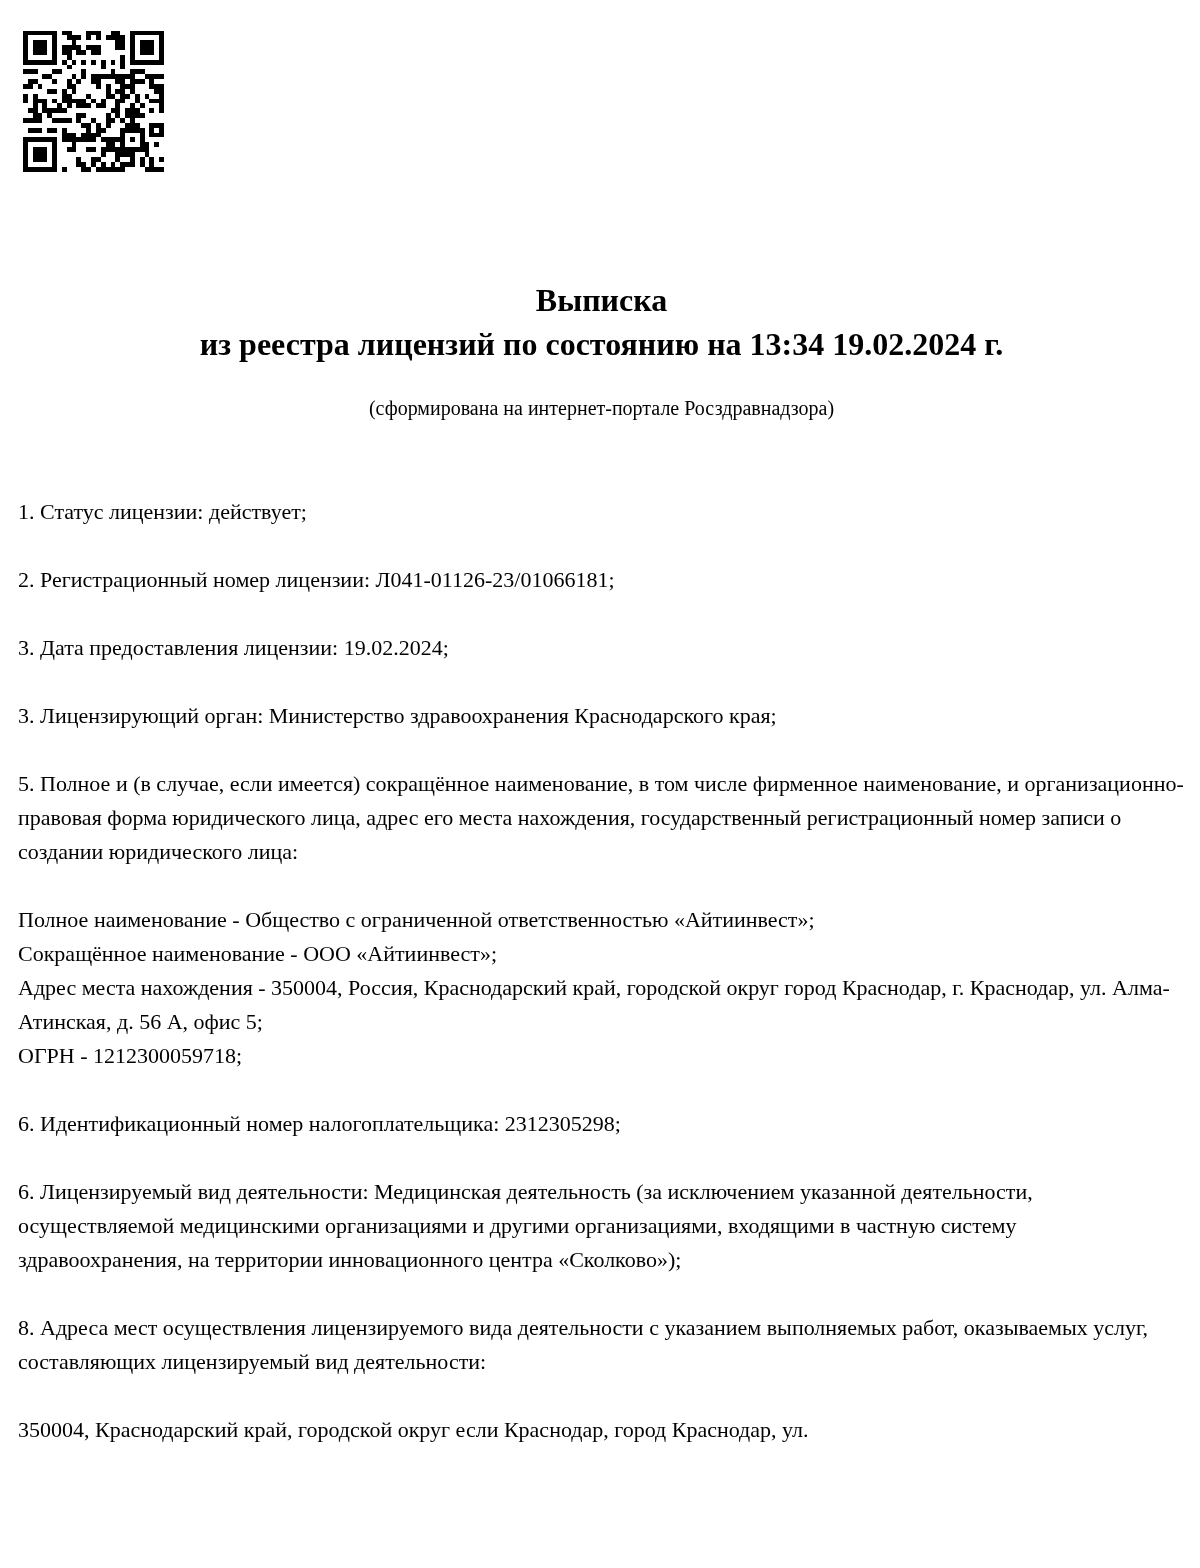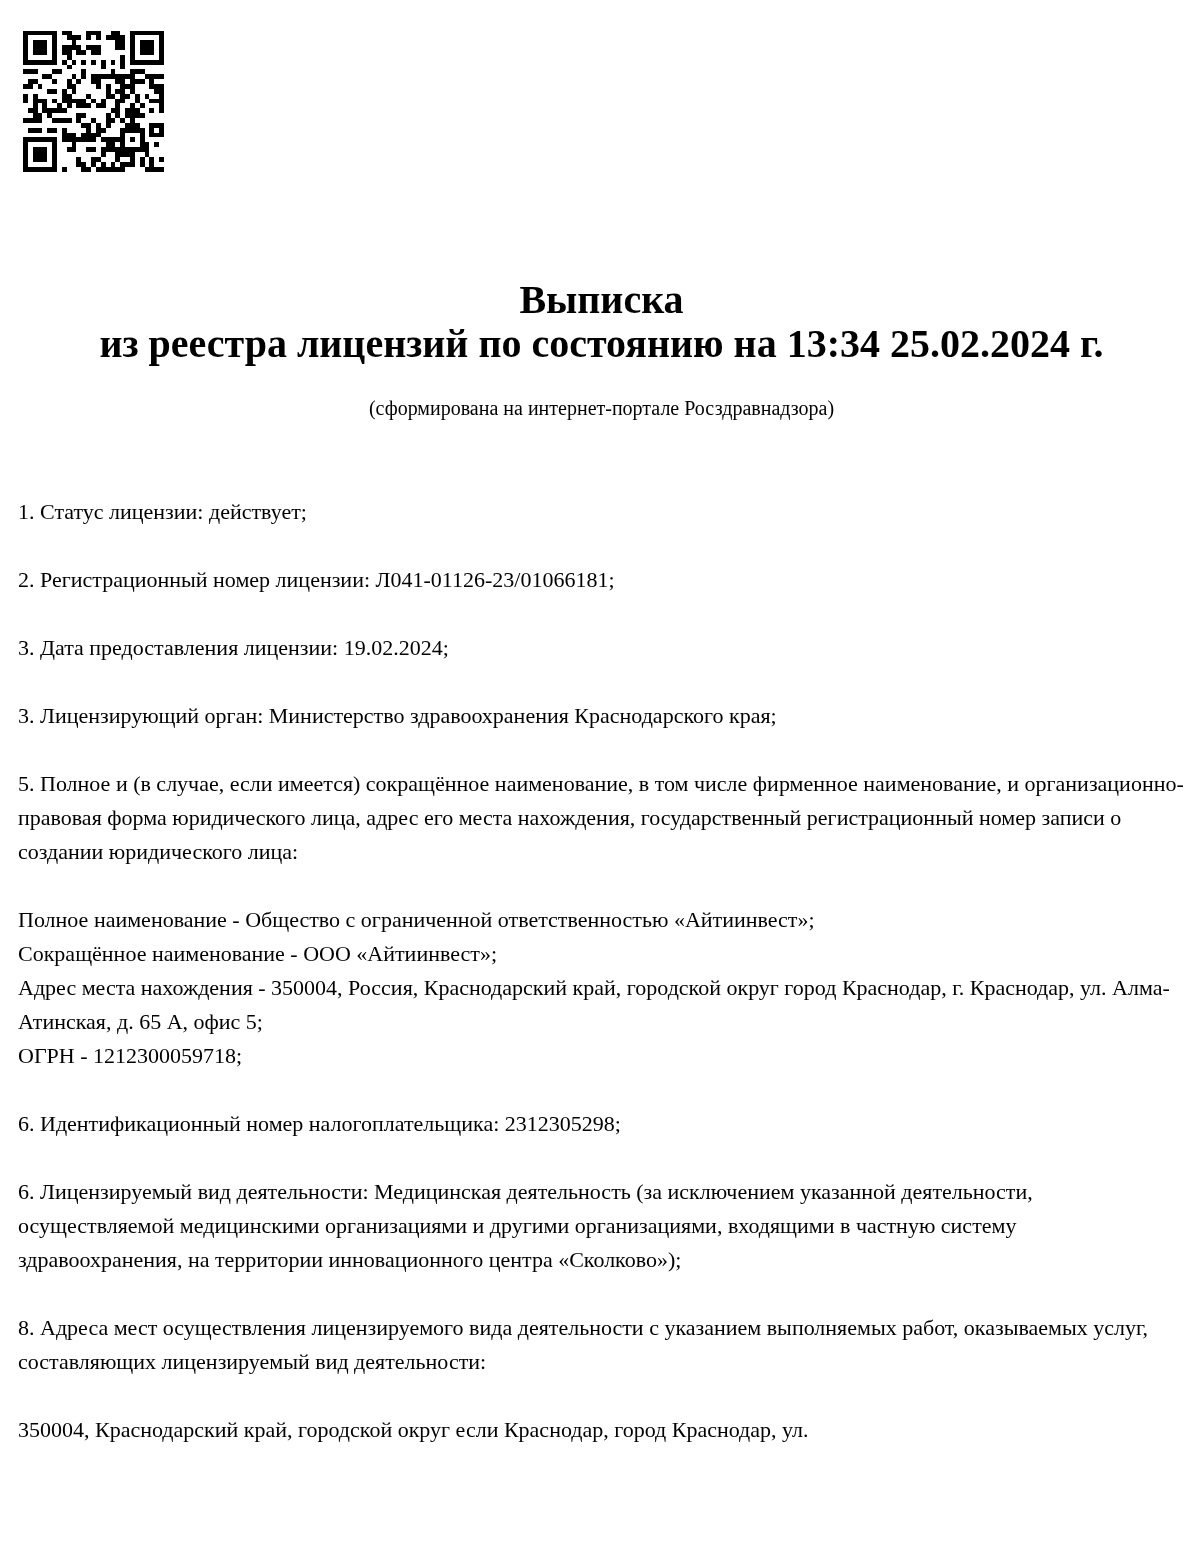--- a/index.html
+++ b/index.html
@@ -18,21 +18,21 @@
     top:30px;
     width:141px;
     height:142px;
   }
   .content{
     padding:0 15px 0 18px;
   }
   .title{
     margin:0;
     padding-top:278px;
-    font-size:40px;
+    font-size:32px;
     line-height:44px;
     font-weight:700;
     text-align:center;
   }
   .title span{display:block;}
   .subtitle{
     margin-top:28px;
     font-size:20px;
     line-height:28px;
     text-align:center;
@@ -55,34 +55,34 @@
 <div class="page">
 
   <div class="qr"><svg viewBox="0 0 29 29" width="141" height="142" shape-rendering="crispEdges">
         <path d="M0 0h1v1h-1zM1 0h1v1h-1zM2 0h1v1h-1zM3 0h1v1h-1zM4 0h1v1h-1zM5 0h1v1h-1zM6 0h1v1h-1zM8 0h1v1h-1zM9 0h1v1h-1zM13 0h1v1h-1zM14 0h1v1h-1zM15 0h1v1h-1zM18 0h1v1h-1zM19 0h1v1h-1zM22 0h1v1h-1zM23 0h1v1h-1zM24 0h1v1h-1zM25 0h1v1h-1zM26 0h1v1h-1zM27 0h1v1h-1zM28 0h1v1h-1zM0 1h1v1h-1zM6 1h1v1h-1zM9 1h1v1h-1zM10 1h1v1h-1zM11 1h1v1h-1zM13 1h1v1h-1zM15 1h1v1h-1zM17 1h1v1h-1zM18 1h1v1h-1zM19 1h1v1h-1zM20 1h1v1h-1zM22 1h1v1h-1zM28 1h1v1h-1zM0 2h1v1h-1zM2 2h1v1h-1zM3 2h1v1h-1zM4 2h1v1h-1zM6 2h1v1h-1zM10 2h1v1h-1zM19 2h1v1h-1zM20 2h1v1h-1zM22 2h1v1h-1zM24 2h1v1h-1zM25 2h1v1h-1zM26 2h1v1h-1zM28 2h1v1h-1zM0 3h1v1h-1zM2 3h1v1h-1zM3 3h1v1h-1zM4 3h1v1h-1zM6 3h1v1h-1zM8 3h1v1h-1zM9 3h1v1h-1zM10 3h1v1h-1zM11 3h1v1h-1zM13 3h1v1h-1zM14 3h1v1h-1zM15 3h1v1h-1zM19 3h1v1h-1zM20 3h1v1h-1zM22 3h1v1h-1zM24 3h1v1h-1zM25 3h1v1h-1zM26 3h1v1h-1zM28 3h1v1h-1zM0 4h1v1h-1zM2 4h1v1h-1zM3 4h1v1h-1zM4 4h1v1h-1zM6 4h1v1h-1zM8 4h1v1h-1zM9 4h1v1h-1zM11 4h1v1h-1zM12 4h1v1h-1zM14 4h1v1h-1zM15 4h1v1h-1zM22 4h1v1h-1zM24 4h1v1h-1zM25 4h1v1h-1zM26 4h1v1h-1zM28 4h1v1h-1zM0 5h1v1h-1zM6 5h1v1h-1zM9 5h1v1h-1zM20 5h1v1h-1zM22 5h1v1h-1zM28 5h1v1h-1zM0 6h1v1h-1zM1 6h1v1h-1zM2 6h1v1h-1zM3 6h1v1h-1zM4 6h1v1h-1zM5 6h1v1h-1zM6 6h1v1h-1zM8 6h1v1h-1zM10 6h1v1h-1zM12 6h1v1h-1zM14 6h1v1h-1zM16 6h1v1h-1zM18 6h1v1h-1zM20 6h1v1h-1zM22 6h1v1h-1zM23 6h1v1h-1zM24 6h1v1h-1zM25 6h1v1h-1zM26 6h1v1h-1zM27 6h1v1h-1zM28 6h1v1h-1zM9 7h1v1h-1zM16 7h1v1h-1zM20 7h1v1h-1zM0 8h1v1h-1zM1 8h1v1h-1zM2 8h1v1h-1zM6 8h1v1h-1zM7 8h1v1h-1zM12 8h1v1h-1zM18 8h1v1h-1zM22 8h1v1h-1zM23 8h1v1h-1zM24 8h1v1h-1zM4 9h1v1h-1zM5 9h1v1h-1zM10 9h1v1h-1zM12 9h1v1h-1zM14 9h1v1h-1zM15 9h1v1h-1zM16 9h1v1h-1zM17 9h1v1h-1zM18 9h1v1h-1zM19 9h1v1h-1zM20 9h1v1h-1zM21 9h1v1h-1zM22 9h1v1h-1zM25 9h1v1h-1zM26 9h1v1h-1zM27 9h1v1h-1zM28 9h1v1h-1zM1 10h1v1h-1zM2 10h1v1h-1zM6 10h1v1h-1zM9 10h1v1h-1zM11 10h1v1h-1zM14 10h1v1h-1zM15 10h1v1h-1zM19 10h1v1h-1zM20 10h1v1h-1zM22 10h1v1h-1zM23 10h1v1h-1zM24 10h1v1h-1zM26 10h1v1h-1zM0 11h1v1h-1zM1 11h1v1h-1zM3 11h1v1h-1zM9 11h1v1h-1zM10 11h1v1h-1zM15 11h1v1h-1zM17 11h1v1h-1zM20 11h1v1h-1zM21 11h1v1h-1zM22 11h1v1h-1zM26 11h1v1h-1zM27 11h1v1h-1zM28 11h1v1h-1zM5 12h1v1h-1zM6 12h1v1h-1zM8 12h1v1h-1zM10 12h1v1h-1zM17 12h1v1h-1zM19 12h1v1h-1zM20 12h1v1h-1zM22 12h1v1h-1zM27 12h1v1h-1zM28 12h1v1h-1zM0 13h1v1h-1zM2 13h1v1h-1zM8 13h1v1h-1zM9 13h1v1h-1zM13 13h1v1h-1zM17 13h1v1h-1zM18 13h1v1h-1zM20 13h1v1h-1zM21 13h1v1h-1zM23 13h1v1h-1zM25 13h1v1h-1zM28 13h1v1h-1zM0 14h1v1h-1zM2 14h1v1h-1zM3 14h1v1h-1zM4 14h1v1h-1zM6 14h1v1h-1zM8 14h1v1h-1zM9 14h1v1h-1zM10 14h1v1h-1zM11 14h1v1h-1zM12 14h1v1h-1zM14 14h1v1h-1zM16 14h1v1h-1zM19 14h1v1h-1zM20 14h1v1h-1zM23 14h1v1h-1zM26 14h1v1h-1zM27 14h1v1h-1zM28 14h1v1h-1zM2 15h1v1h-1zM4 15h1v1h-1zM7 15h1v1h-1zM9 15h1v1h-1zM11 15h1v1h-1zM12 15h1v1h-1zM13 15h1v1h-1zM15 15h1v1h-1zM16 15h1v1h-1zM19 15h1v1h-1zM22 15h1v1h-1zM24 15h1v1h-1zM28 15h1v1h-1zM1 16h1v1h-1zM2 16h1v1h-1zM4 16h1v1h-1zM5 16h1v1h-1zM6 16h1v1h-1zM7 16h1v1h-1zM8 16h1v1h-1zM18 16h1v1h-1zM19 16h1v1h-1zM21 16h1v1h-1zM22 16h1v1h-1zM23 16h1v1h-1zM26 16h1v1h-1zM28 16h1v1h-1zM2 17h1v1h-1zM3 17h1v1h-1zM5 17h1v1h-1zM11 17h1v1h-1zM12 17h1v1h-1zM17 17h1v1h-1zM19 17h1v1h-1zM21 17h1v1h-1zM22 17h1v1h-1zM23 17h1v1h-1zM24 17h1v1h-1zM0 18h1v1h-1zM1 18h1v1h-1zM2 18h1v1h-1zM3 18h1v1h-1zM6 18h1v1h-1zM7 18h1v1h-1zM8 18h1v1h-1zM9 18h1v1h-1zM11 18h1v1h-1zM14 18h1v1h-1zM17 18h1v1h-1zM18 18h1v1h-1zM20 18h1v1h-1zM22 18h1v1h-1zM12 19h1v1h-1zM13 19h1v1h-1zM15 19h1v1h-1zM17 19h1v1h-1zM21 19h1v1h-1zM22 19h1v1h-1zM23 19h1v1h-1zM26 19h1v1h-1zM27 19h1v1h-1zM28 19h1v1h-1zM1 20h1v1h-1zM2 20h1v1h-1zM3 20h1v1h-1zM5 20h1v1h-1zM6 20h1v1h-1zM8 20h1v1h-1zM13 20h1v1h-1zM15 20h1v1h-1zM16 20h1v1h-1zM20 20h1v1h-1zM21 20h1v1h-1zM22 20h1v1h-1zM23 20h1v1h-1zM24 20h1v1h-1zM26 20h1v1h-1zM28 20h1v1h-1zM8 21h1v1h-1zM9 21h1v1h-1zM10 21h1v1h-1zM12 21h1v1h-1zM13 21h1v1h-1zM14 21h1v1h-1zM15 21h1v1h-1zM20 21h1v1h-1zM24 21h1v1h-1zM26 21h1v1h-1zM27 21h1v1h-1zM28 21h1v1h-1zM0 22h1v1h-1zM1 22h1v1h-1zM2 22h1v1h-1zM3 22h1v1h-1zM4 22h1v1h-1zM5 22h1v1h-1zM6 22h1v1h-1zM8 22h1v1h-1zM9 22h1v1h-1zM10 22h1v1h-1zM11 22h1v1h-1zM12 22h1v1h-1zM13 22h1v1h-1zM14 22h1v1h-1zM16 22h1v1h-1zM17 22h1v1h-1zM18 22h1v1h-1zM19 22h1v1h-1zM20 22h1v1h-1zM22 22h1v1h-1zM24 22h1v1h-1zM0 23h1v1h-1zM6 23h1v1h-1zM10 23h1v1h-1zM17 23h1v1h-1zM18 23h1v1h-1zM20 23h1v1h-1zM24 23h1v1h-1zM25 23h1v1h-1zM27 23h1v1h-1zM0 24h1v1h-1zM2 24h1v1h-1zM3 24h1v1h-1zM4 24h1v1h-1zM6 24h1v1h-1zM9 24h1v1h-1zM10 24h1v1h-1zM13 24h1v1h-1zM14 24h1v1h-1zM16 24h1v1h-1zM17 24h1v1h-1zM18 24h1v1h-1zM19 24h1v1h-1zM20 24h1v1h-1zM21 24h1v1h-1zM22 24h1v1h-1zM23 24h1v1h-1zM24 24h1v1h-1zM25 24h1v1h-1zM0 25h1v1h-1zM2 25h1v1h-1zM3 25h1v1h-1zM4 25h1v1h-1zM6 25h1v1h-1zM16 25h1v1h-1zM19 25h1v1h-1zM20 25h1v1h-1zM21 25h1v1h-1zM22 25h1v1h-1zM25 25h1v1h-1zM0 26h1v1h-1zM2 26h1v1h-1zM3 26h1v1h-1zM4 26h1v1h-1zM6 26h1v1h-1zM11 26h1v1h-1zM14 26h1v1h-1zM15 26h1v1h-1zM19 26h1v1h-1zM22 26h1v1h-1zM24 26h1v1h-1zM26 26h1v1h-1zM28 26h1v1h-1zM0 27h1v1h-1zM6 27h1v1h-1zM11 27h1v1h-1zM12 27h1v1h-1zM14 27h1v1h-1zM16 27h1v1h-1zM18 27h1v1h-1zM20 27h1v1h-1zM21 27h1v1h-1zM22 27h1v1h-1zM24 27h1v1h-1zM26 27h1v1h-1zM0 28h1v1h-1zM1 28h1v1h-1zM2 28h1v1h-1zM3 28h1v1h-1zM4 28h1v1h-1zM5 28h1v1h-1zM6 28h1v1h-1zM8 28h1v1h-1zM12 28h1v1h-1zM13 28h1v1h-1zM15 28h1v1h-1zM16 28h1v1h-1zM17 28h1v1h-1zM18 28h1v1h-1zM19 28h1v1h-1zM20 28h1v1h-1zM25 28h1v1h-1zM26 28h1v1h-1zM27 28h1v1h-1zM28 28h1v1h-1z" fill="#000000"></path>
       </svg></div>
 
   <div class="content">
 
     <h1 class="title">
       <span>Выписка</span>
-      <span>из реестра лицензий по состоянию на 13:34 25.02.2024 г.</span>
+      <span>из реестра лицензий по состоянию на 13:34 19.02.2024 г.</span>
     </h1>
 
     <div class="subtitle">(сформирована на интернет-портале Росздравнадзора)</div>
 
     <div class="body">
       <p class="para">1. Статус лицензии: действует;</p>
       <p class="para">2. Регистрационный номер лицензии: Л041-01126-23/01066181;</p>
       <p class="para">3. Дата предоставления лицензии: 19.02.2024;</p>
       <p class="para">3. Лицензирующий орган: Министерство здравоохранения Краснодарского края;</p>
       <p class="para">5. Полное и (в случае, если имеется) сокращённое наименование, в том числе фирменное наименование, и организационно-правовая форма юридического лица, адрес его места нахождения, государственный регистрационный номер записи о создании юридического лица:</p>
       <p class="para">Полное наименование - Общество с ограниченной ответственностью «Айтиинвест»;</p>
       <p class="cont">Сокращённое наименование - ООО «Айтиинвест»;</p>
-      <p class="cont">Адрес места нахождения - 350004, Россия, Краснодарский край, городской округ город Краснодар, г. Краснодар, ул. Алма-Атинская, д. 65 А, офис 5;</p>
+      <p class="cont">Адрес места нахождения - 350004, Россия, Краснодарский край, городской округ город Краснодар, г. Краснодар, ул. Алма-Атинская, д. 56 А, офис 5;</p>
       <p class="cont">ОГРН - 1212300059718;</p>
       <p class="para">6. Идентификационный номер налогоплательщика: 2312305298;</p>
       <p class="para">6. Лицензируемый вид деятельности: Медицинская деятельность (за исключением указанной деятельности, осуществляемой медицинскими организациями и другими организациями, входящими в частную систему здравоохранения, на территории инновационного центра «Сколково»);</p>
       <p class="para">8. Адреса мест осуществления лицензируемого вида деятельности с указанием выполняемых работ, оказываемых услуг, составляющих лицензируемый вид деятельности:</p>
       <p class="para">350004, Краснодарский край, городской округ если Краснодар, город Краснодар, ул.</p>
     </div>
 
   </div>
 </div>
 

